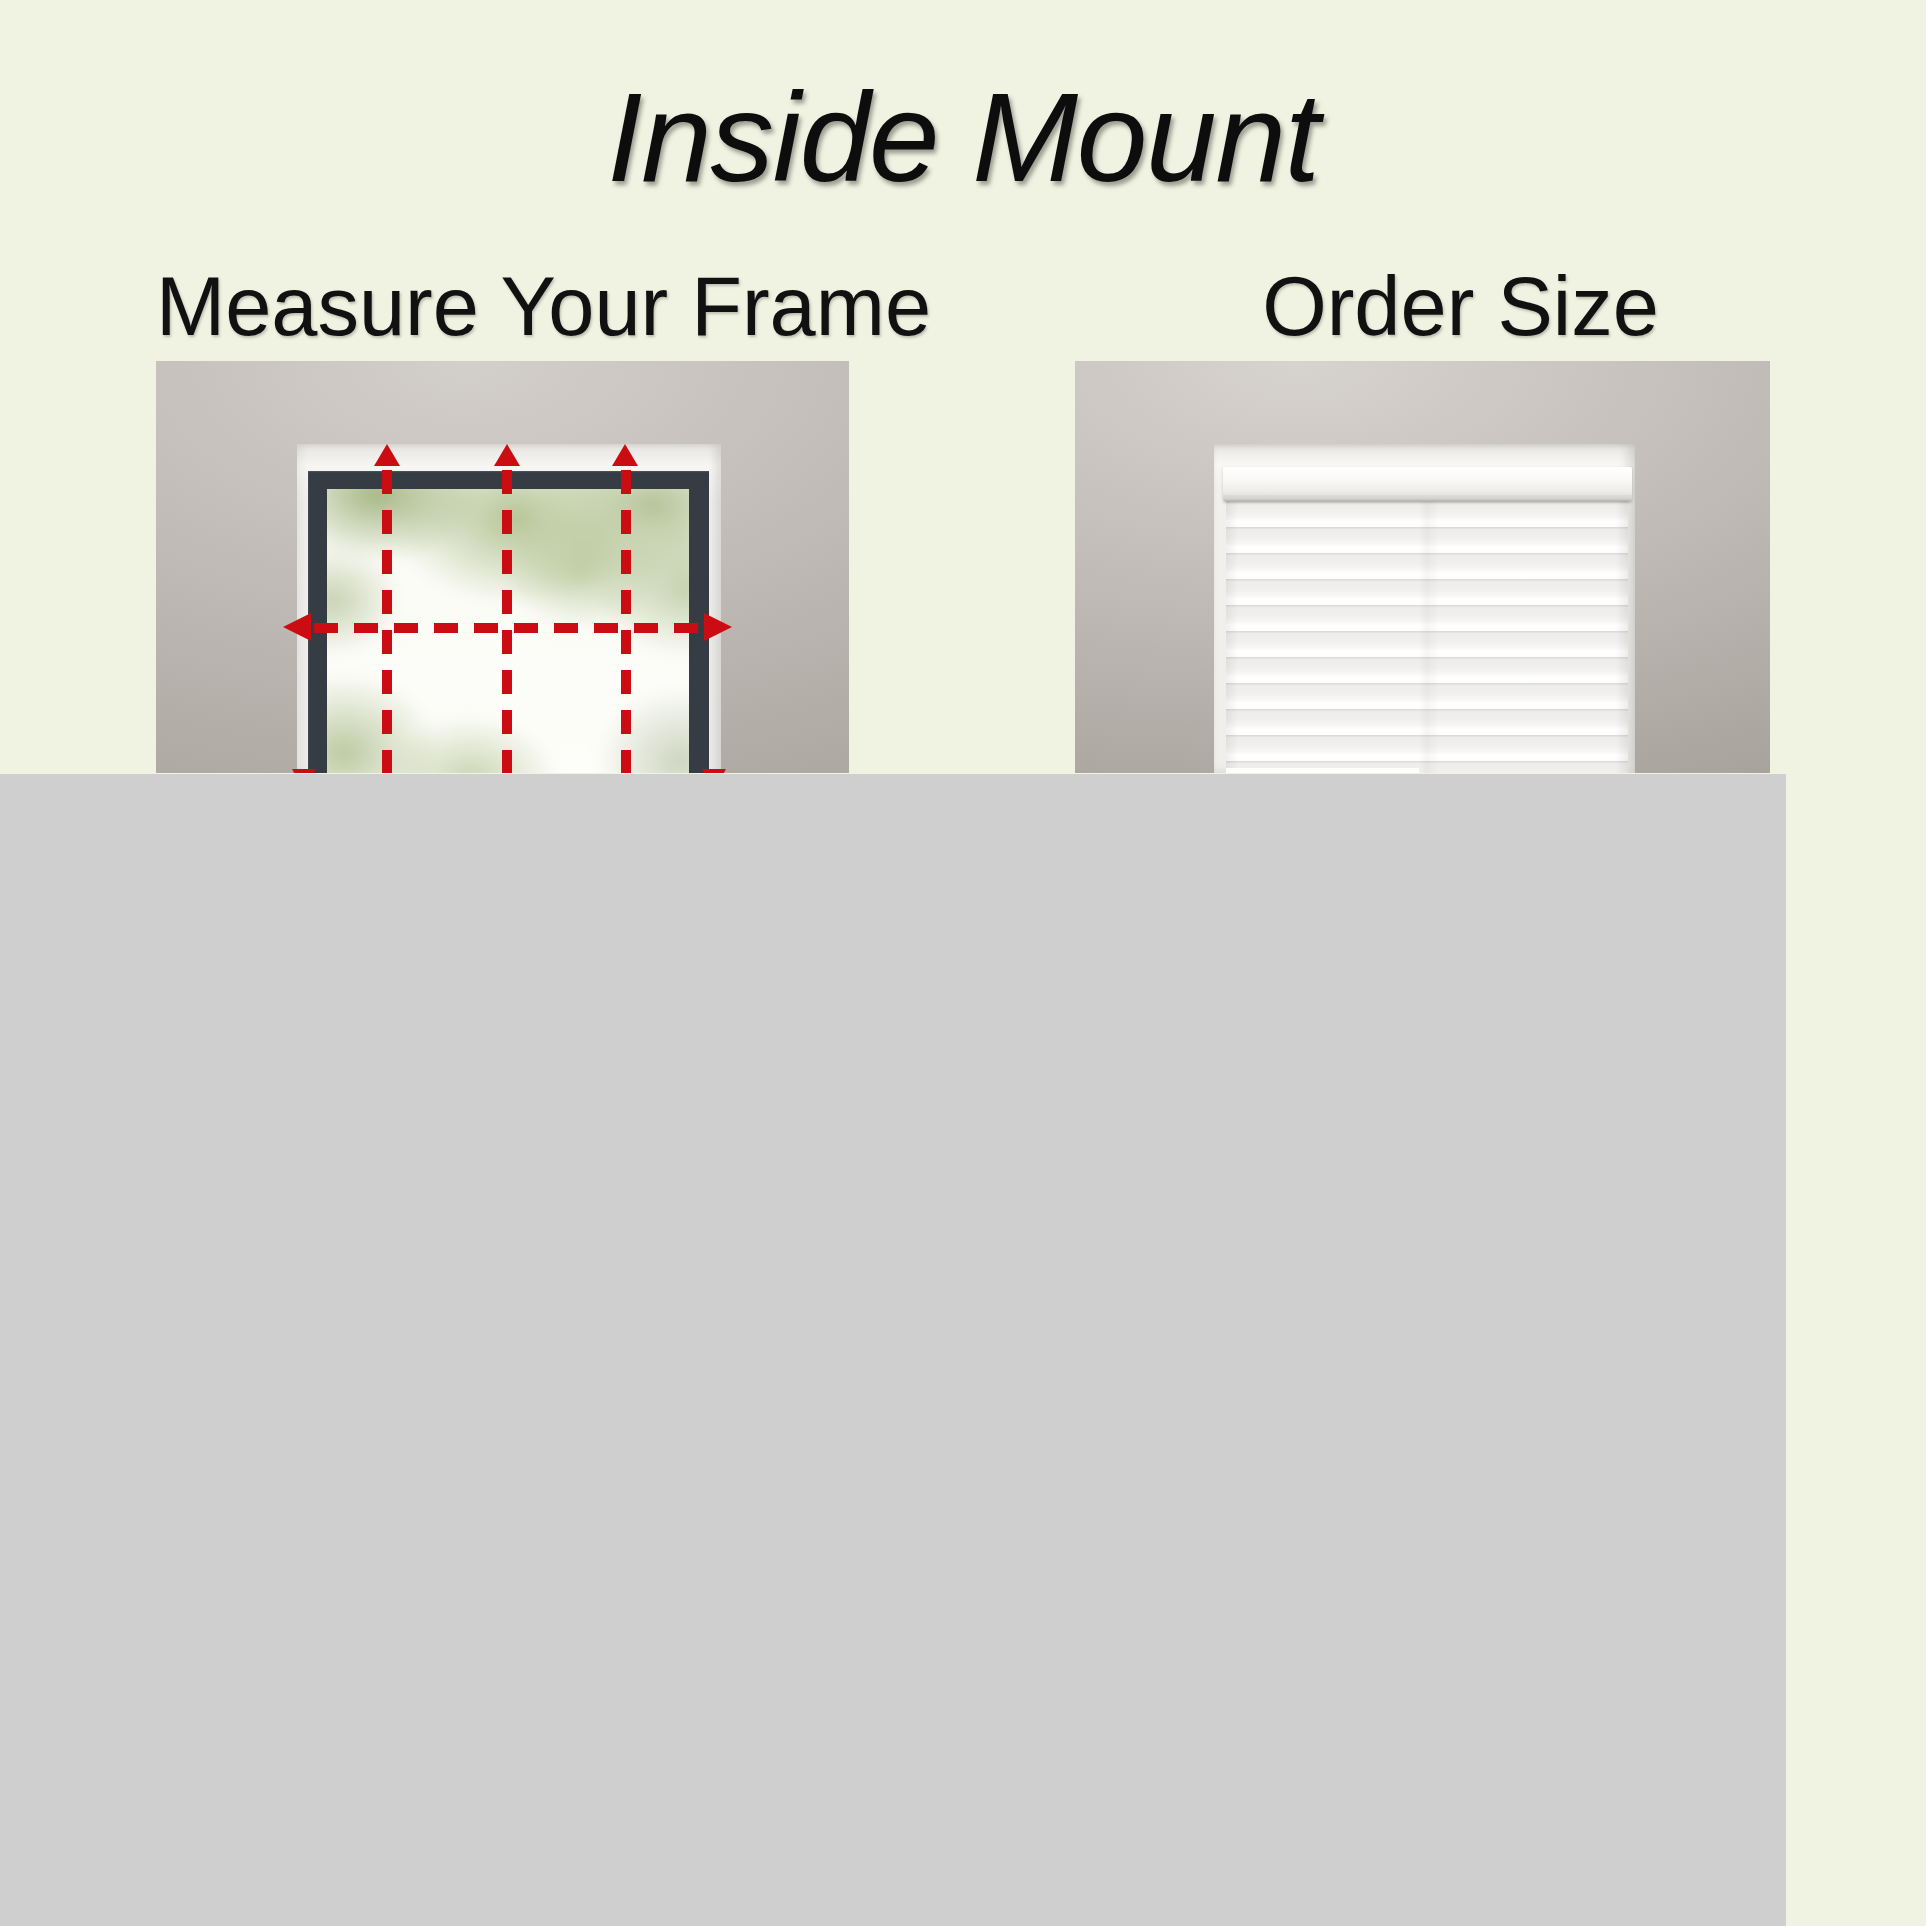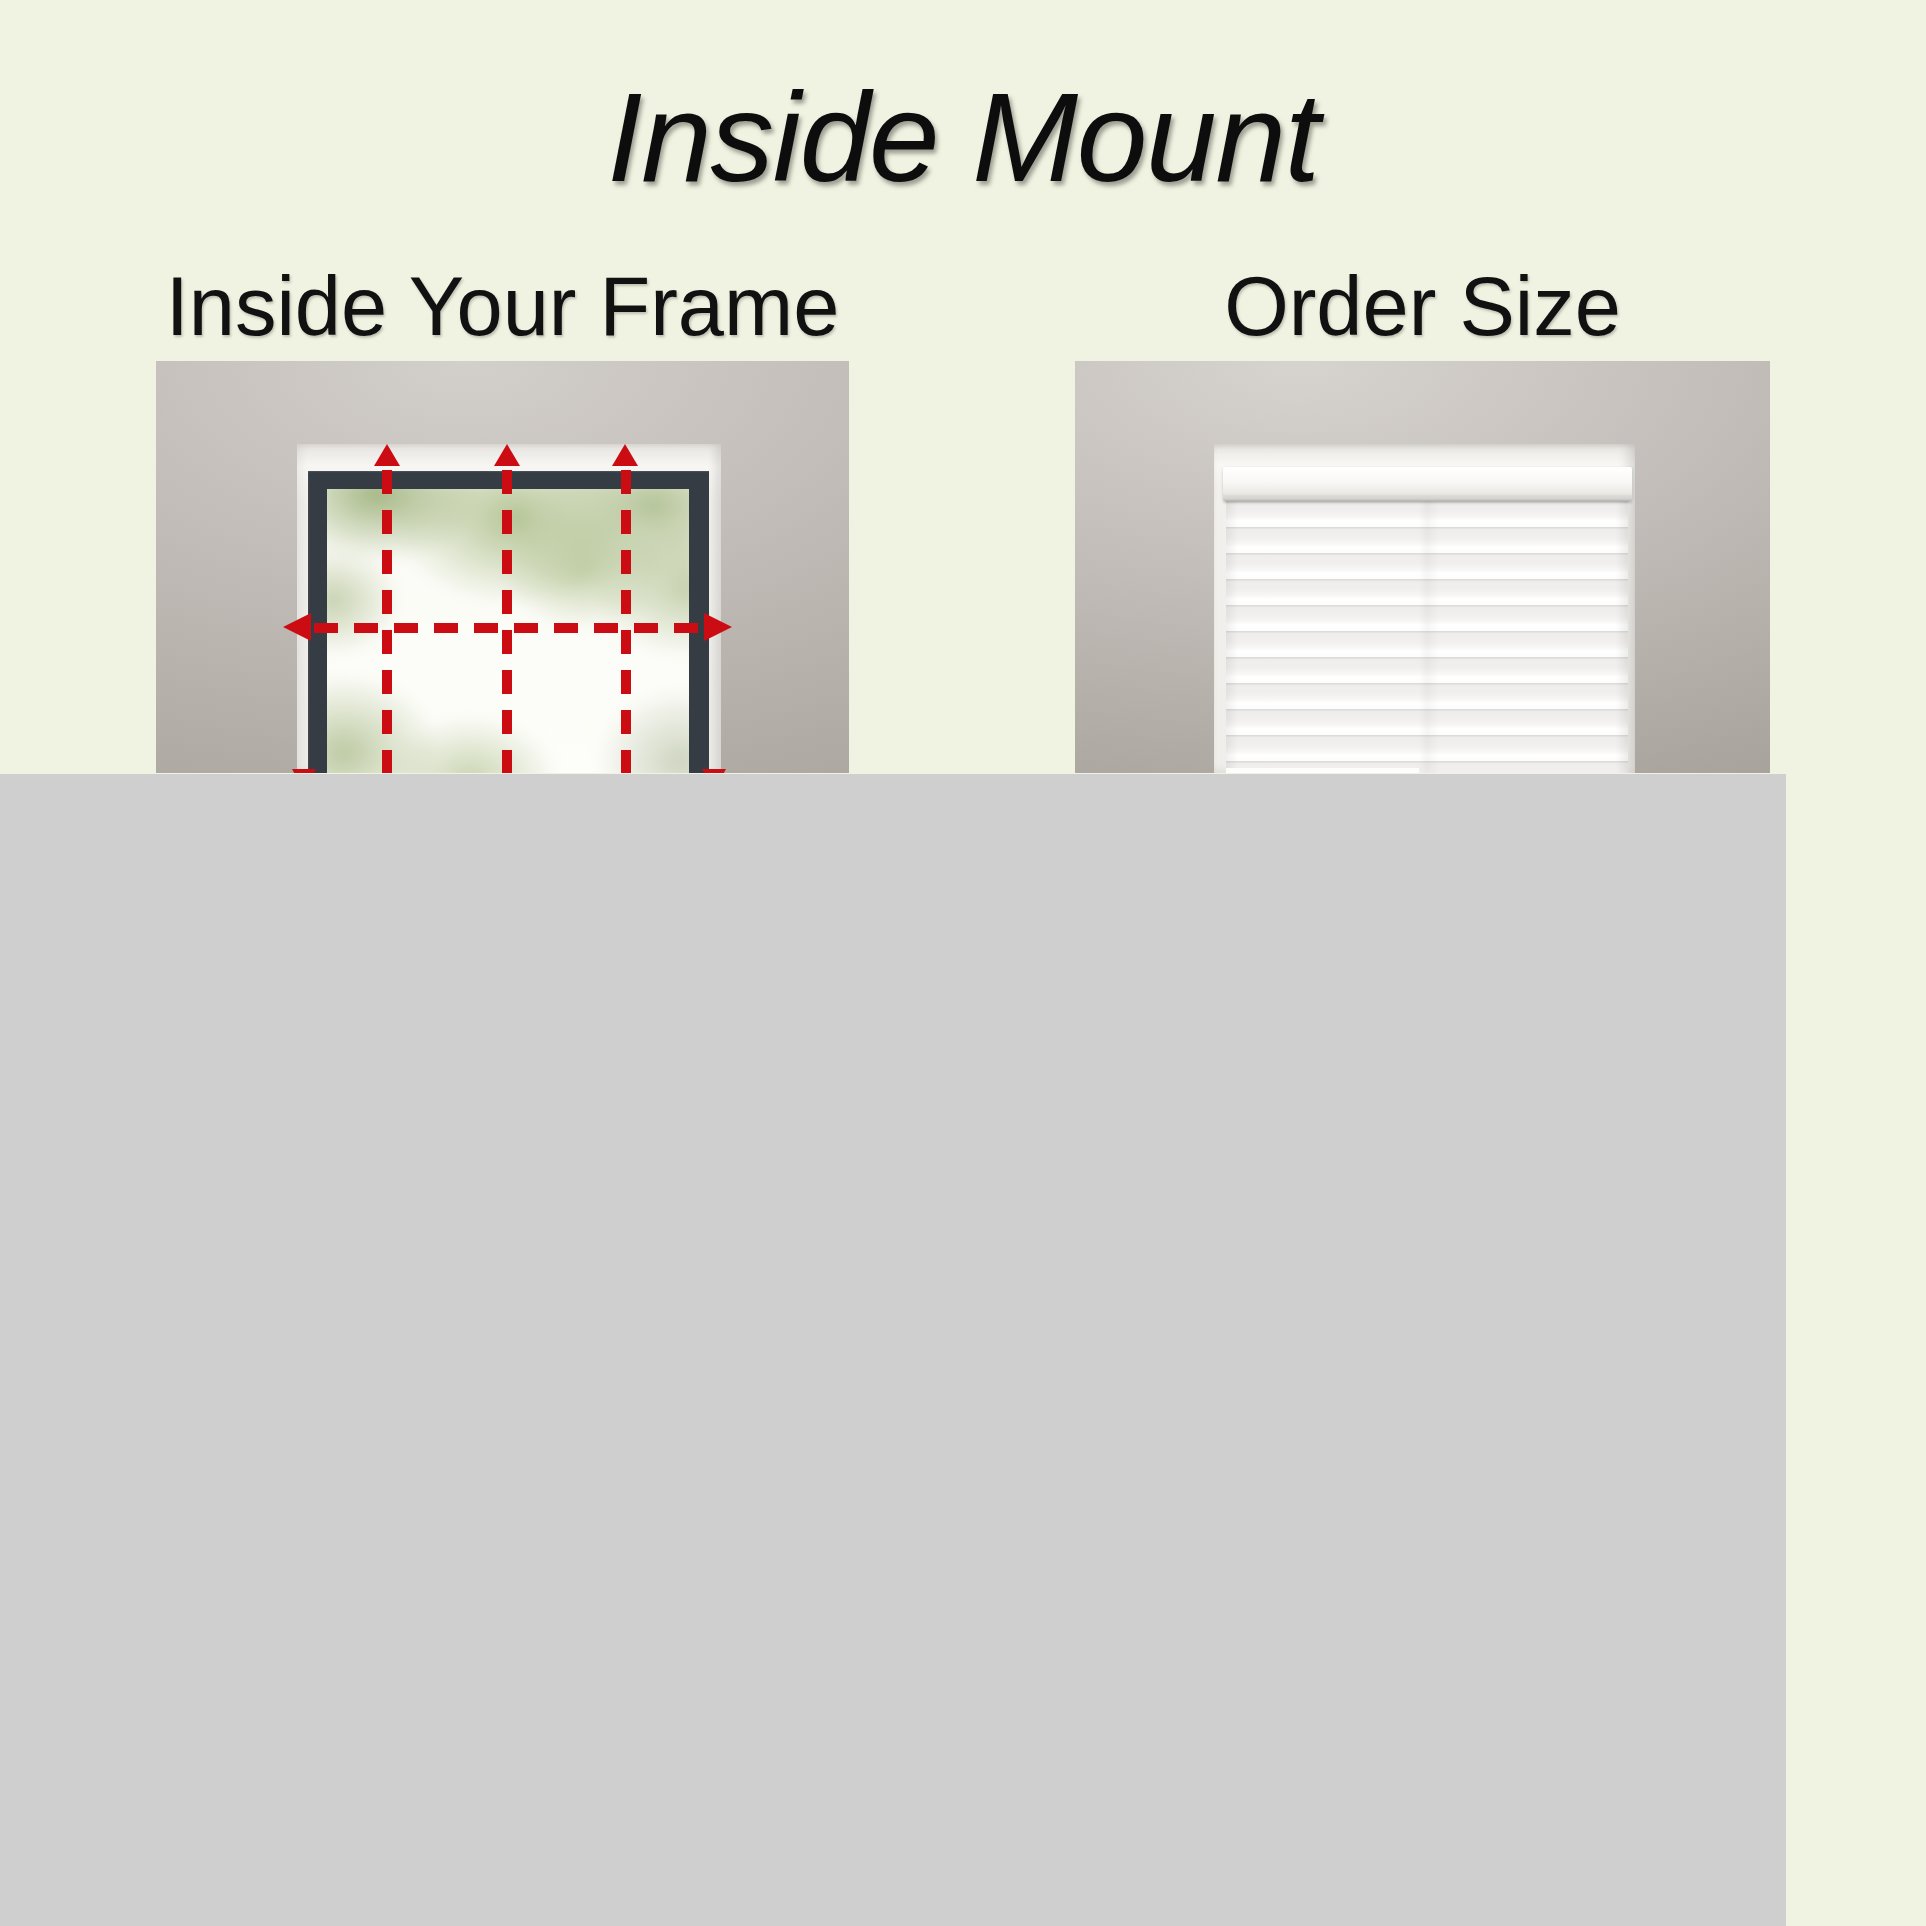--- a/index.html
+++ b/index.html
@@ -14,21 +14,21 @@
     letter-spacing:-1.3px;
     text-shadow:2.6px 3.9px 4.5px rgba(85,90,80,0.55);
     white-space:nowrap;
   }
   .section-label{
     position:absolute;top:259px;text-align:center;
     font-size:83px;color:#111;white-space:nowrap;
     text-shadow:1.3px 1.9px 2.6px rgba(90,95,85,0.35);
   }
   .label-measure{left:156px;width:693px;}
-  .label-order{left:1075px;width:695px;}
+  .label-order{left:1113px;width:695px;}
 
   
   .photo{position:absolute;top:361px;height:412px;overflow:hidden;}
   .photo-measure{left:156px;width:693px;}
   .photo-order{left:1075px;width:695px;}
 
   .wall{position:absolute;inset:0;}
   .photo-measure .wall{
     background:radial-gradient(140% 125% at 45% 0%, #d3cfca 0%, #c2bdb8 42%, #a9a39d 100%);
   }
@@ -128,21 +128,21 @@
     background:#d0cfd0;
   }
 </style>
 </head>
 <body>
 
 <div id="canvas">
 
   <div class="main-title">Inside Mount</div>
 
-  <div class="section-label label-measure">Inside Your Frame</div>
+  <div class="section-label label-measure">Measure Your Frame</div>
   <div class="section-label label-order">Order Size</div>
 
   <div class="photo photo-measure">
     <div class="wall"></div>
     <div class="niche-m"></div>
     <div class="frame-m"></div>
     <div class="glass-m">
       <div class="leaves"></div>
     </div>
 

